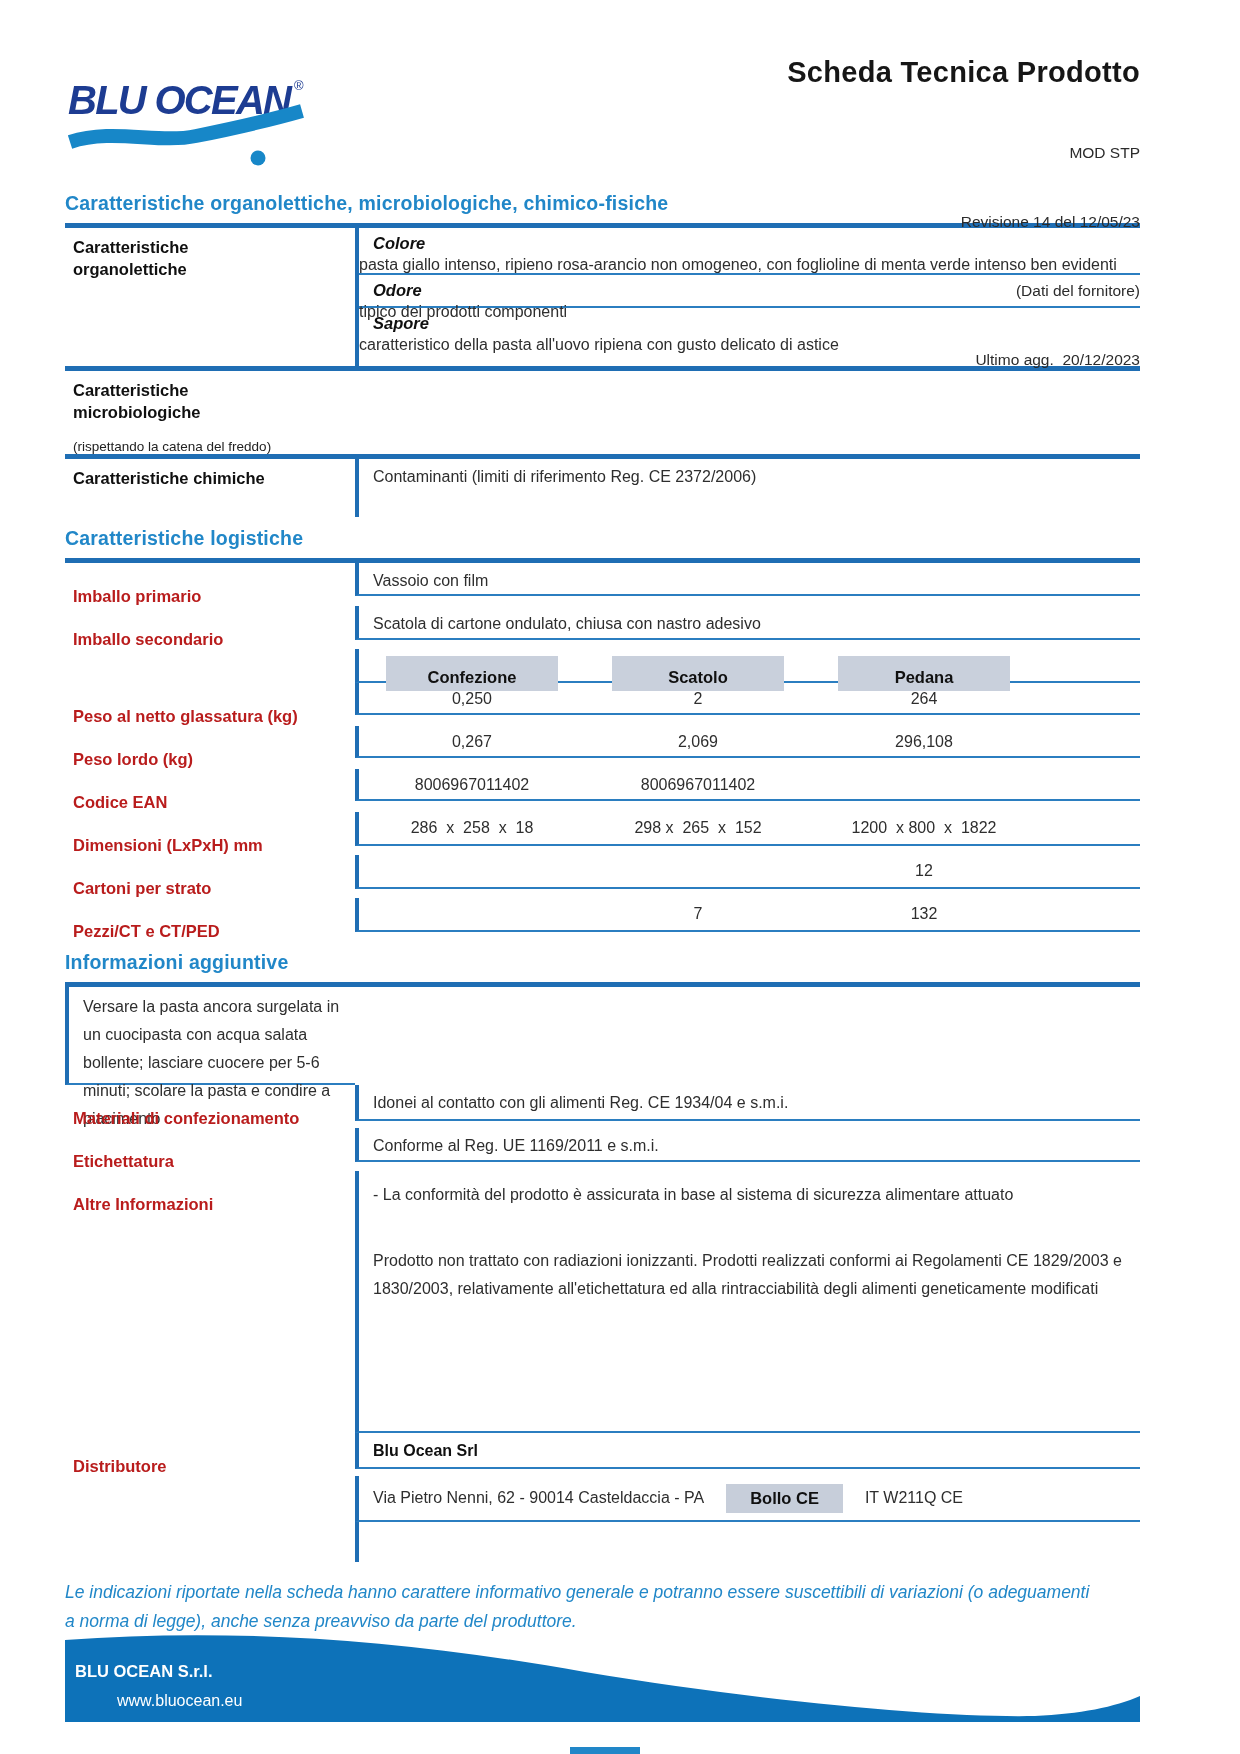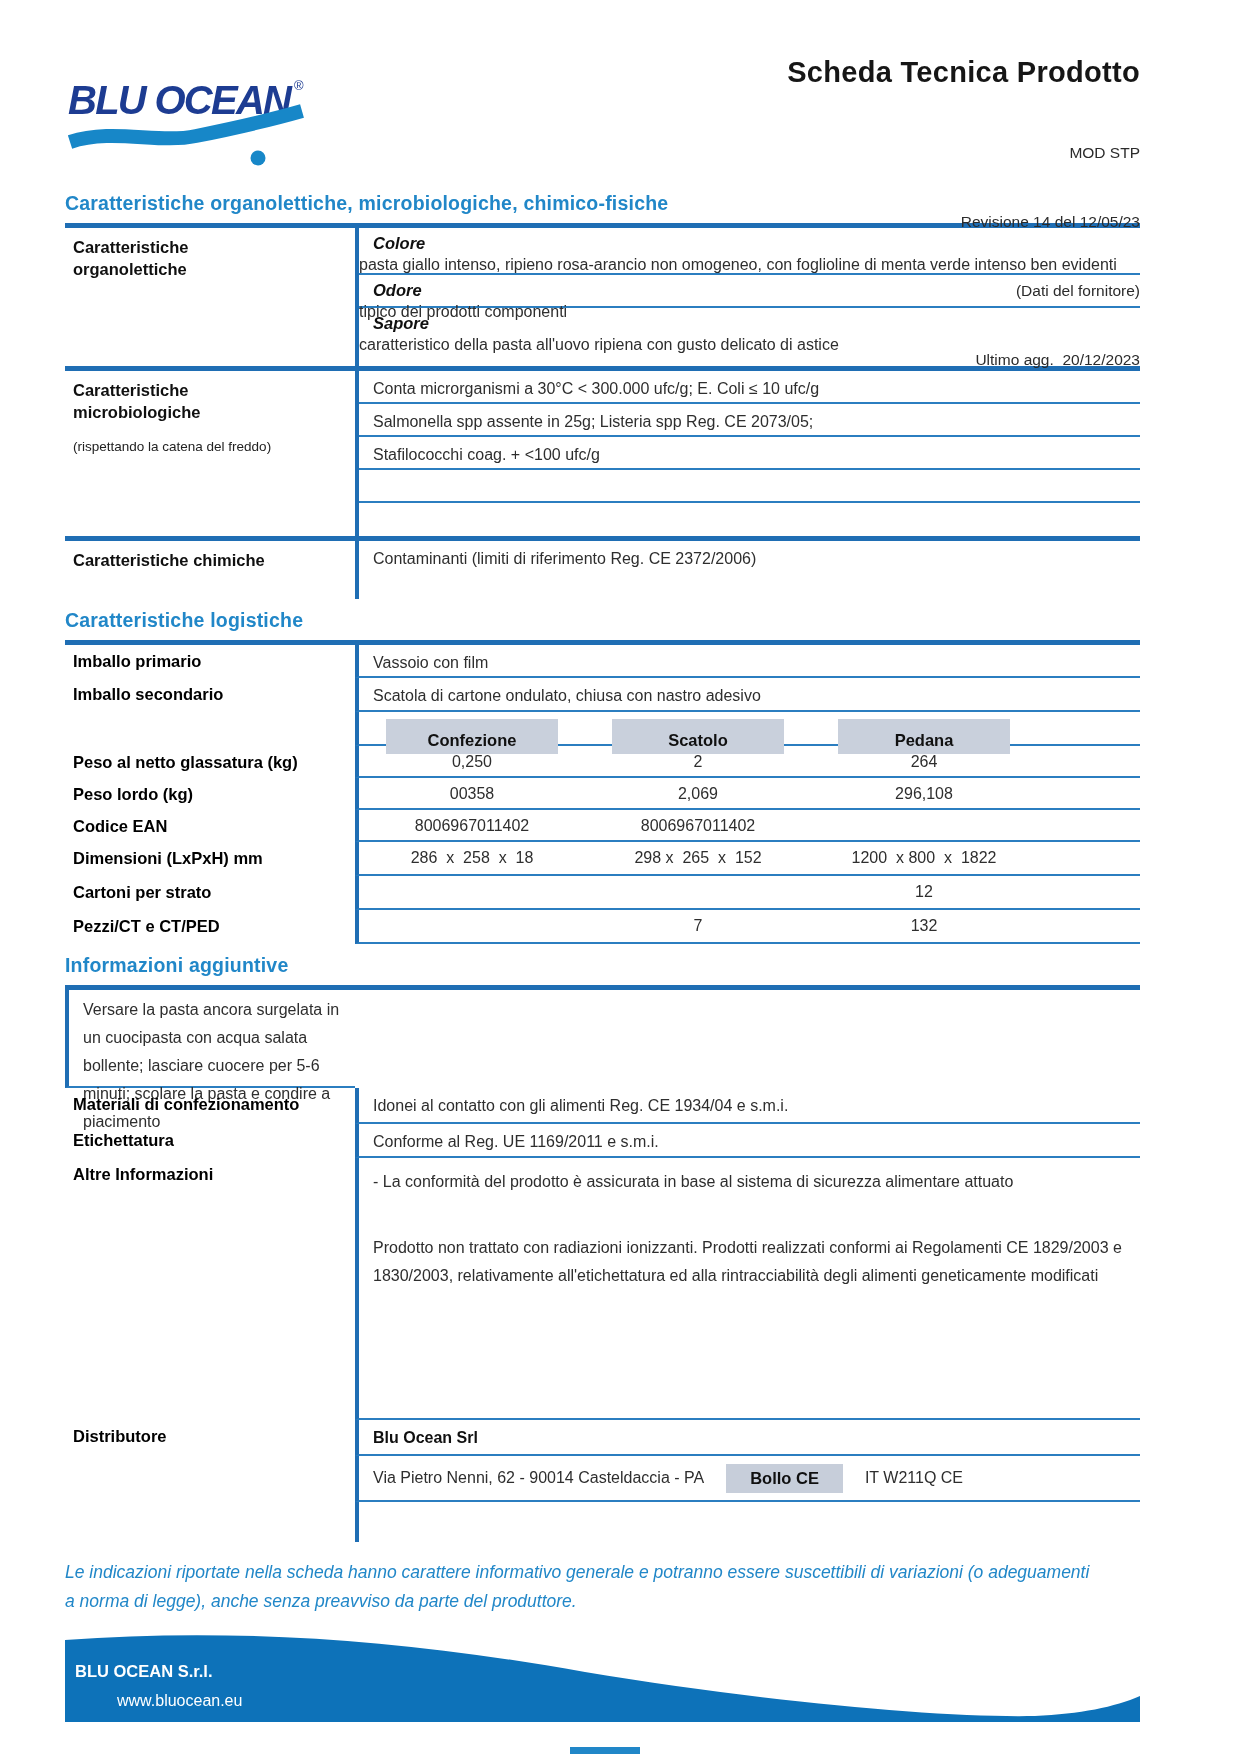--- a/index.html
+++ b/index.html
@@ -32,21 +32,21 @@
 
   
   .orow  { display:flex; align-items:flex-start; padding-top:6px;flex-direction:column; }
   .olab  { width:100px; flex:none; font-weight:bold; font-style:italic; font-size:16.5px; color:#101010; padding-left:14px; }
   .otxt  { flex:1; padding-right:14px; line-height:23px; }
 
   .ptxt  { padding:6px 14px 0 14px; line-height:23px; }
 
   
   .lrow  { display:grid; grid-template-columns:290px 1fr; }
-  .llab  { box-sizing:border-box; padding:7px 10px 0 8px; font-weight:bold; font-size:16.5px; color:#000000; }
+  .llab  { box-sizing:border-box; padding:24px 10px 0 8px; font-weight:bold; font-size:16.5px; color:#b91c1c; }
   .rcell { border-left:4px solid #1f6eb4; border-bottom:2px solid #2b7ec0; box-sizing:border-box; font-size:16px; color:#2e2e2e; }
   .vals  { display:grid; grid-template-columns:226px 226px 226px 1fr; text-align:center; }
   .vals span { padding-top:7px; white-space:pre-wrap; }
   .gboxwrap { display:flex; align-items:center; justify-content:center; }
   .gbox  { width:172px; height:28px; background:#c9d0dc; font-weight:bold; font-size:16.5px; color:#101010;
            display:flex; align-items:center; justify-content:center; }
 
   
   .addr-row { display:flex; align-items:center; gap:22px; padding-left:14px; }
   .bollo-box { background:#c7ceda; font-weight:bold; padding:5px 24px; font-size:16.5px; color:#101010; }
@@ -105,27 +105,20 @@
           <span class="otxt">caratteristico della pasta all'uovo ripiena con gusto delicato di astice</span>
         </div>
       </div>
     </div>
 
     <div class="tblflex">
       <div class="tleft">
         <div class="tlabel">Caratteristiche microbiologiche</div>
         <div class="tnote">(rispettando la catena del freddo)</div>
       </div>
-      <div class="tright">
-        <div class="rrow ptxt" style="height:33px;">Conta microrganismi a 30°C &lt; 300.000 ufc/g; E. Coli ≤ 10 ufc/g</div>
-        <div class="rrow ptxt" style="height:33px;">Salmonella spp assente in 25g; Listeria spp Reg. CE 2073/05;</div>
-        <div class="rrow ptxt" style="height:33px;">Stafilococchi coag. + &lt;100 ufc/g</div>
-        <div class="rrow ptxt" style="height:33px;"></div>
-        <div class="rrow ptxt nob" style="height:33px;"></div>
-      </div>
     </div>
 
     <div class="tblflex">
       <div class="tleft">
         <div class="tlabel">Caratteristiche chimiche</div>
       </div>
       <div class="tright">
         <div class="rrow ptxt nob" style="height:58px;">Contaminanti (limiti di riferimento Reg. CE 2372/2006)</div>
       </div>
     </div>
@@ -160,21 +153,21 @@
           <span>0,250</span>
           <span>2</span>
           <span>264</span>
           <span></span>
         </div>
       </div>
 
       <div class="lrow">
         <div class="llab">Peso lordo (kg)</div>
         <div class="rcell vals" style="height:32px;">
-          <span>00358</span>
+          <span>0,267</span>
           <span>2,069</span>
           <span>296,108</span>
           <span></span>
         </div>
       </div>
 
       <div class="lrow">
         <div class="llab">Codice EAN</div>
         <div class="rcell vals" style="height:32px;">
           <span>8006967011402</span>

